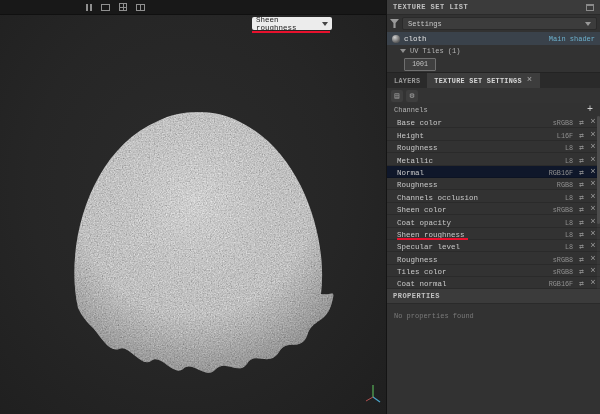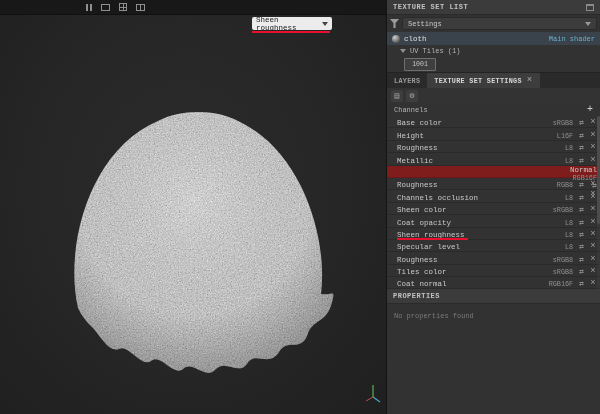--- a/index.html
+++ b/index.html
@@ -72,21 +72,21 @@
   .tab-toolbar{height:15px;flex:0 0 15px;display:flex;align-items:center;gap:3px;
     padding:0 4px;background:#333;}
   .tb-icon{width:12px;height:12px;border-radius:2px;background:#3e3e3e;color:#a5a5a5;
     font-size:8px;display:flex;align-items:center;justify-content:center;line-height:1;}
   .channels-header{height:13px;flex:0 0 13px;display:flex;align-items:center;
     justify-content:space-between;padding:0 7px;font-size:7px;color:#b2b2b2;}
   .add-btn{font-size:10px;color:#cfcfcf;line-height:1;}
   .channels-wrap{position:relative;flex:0 0 auto;}
   .channel-row{height:12.4px;display:flex;align-items:flex-end;padding:0 3px 0 10px;
     border-bottom:1px solid rgba(0,0,0,0.15);box-sizing:border-box;}
-  .channel-row.selected{background:#7f1d1d;flex-direction:column;}
+  .channel-row.selected{background:#0f172a;}
   .ch-name{flex:1;font-size:7.5px;color:#c8c8c8;white-space:nowrap;}
   .ch-name-text{position:relative;display:inline-block;}
   .ch-underline{position:absolute;left:0;right:-3px;bottom:-1.5px;height:2px;display:block;}
   .ch-format{font-size:6.8px;color:#8f8f8f;text-align:right;min-width:28px;}
   .ch-convert{font-size:8px;color:#9c9c9c;margin-left:6px;line-height:1;}
   .ch-close{font-size:9px;color:#9c9c9c;margin-left:5px;width:8px;text-align:center;line-height:1;}
   .scrollbar{position:absolute;right:0;top:0;bottom:0;width:3px;background:rgba(255,255,255,0.03);}
   .scrollbar .thumb{position:absolute;top:0;height:62%;width:100%;background:#4c4c4c;border-radius:2px;}
   .props-empty{padding:8px 7px;font-size:7px;color:#7a7a7a;flex:1;}
 </style>

